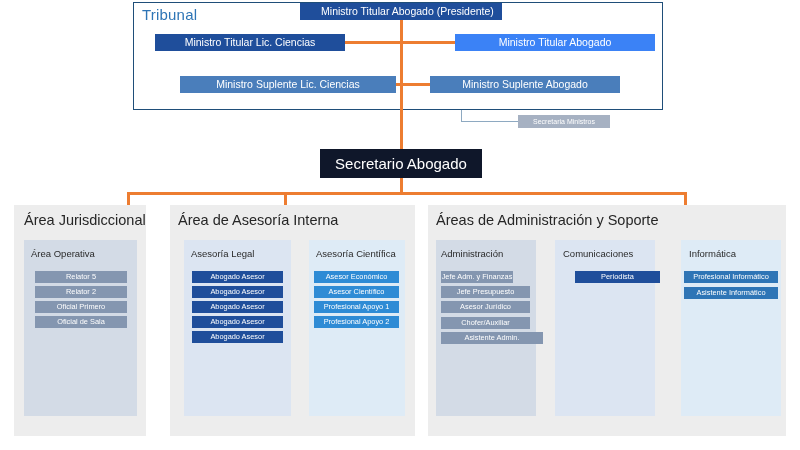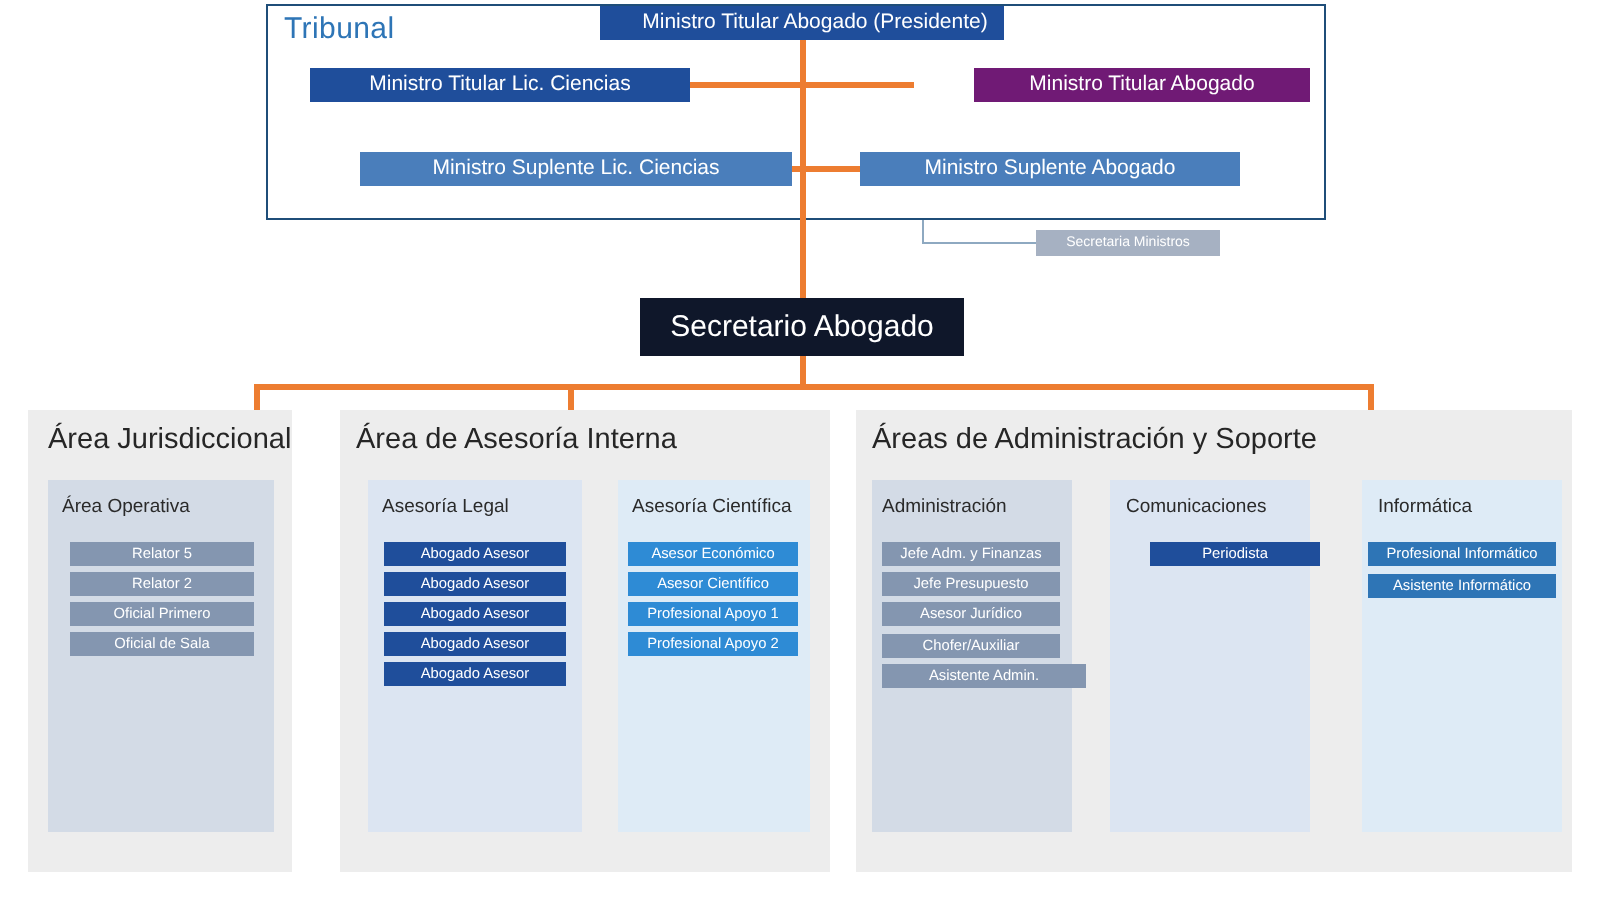--- a/index.html
+++ b/index.html
@@ -68,21 +68,21 @@
     justify-content: center;
     text-align: center;
     box-sizing: border-box;
     line-height: 1.05;
     white-space: nowrap;
   }
 
   
   #n-presidente { left: 300px; top: 3px;  width: 202px; height: 17px; background:#1F4E9B; font-size:10.5px;padding-left:13px;}
   #n-tit-cien   { left: 155px; top: 34px; width: 190px; height: 17px; background:#1F4E9B; }
-  #n-tit-abog   { left: 455px; top: 34px; width: 168px; height: 17px; background:#701a75;margin-left:32px; }
+  #n-tit-abog   { left: 455px; top: 34px; width: 200px; height: 17px; background:#3b82f6; }
   #n-sup-cien   { left: 180px; top: 76px; width: 216px; height: 17px; background:#4A7EBB; }
   #n-sup-abog   { left: 430px; top: 76px; width: 190px; height: 17px; background:#4A7EBB; }
 
   #n-secretaria {
     left: 518px; top: 115px; width: 92px; height: 13px;
     background: #A6B1C2; font-size: 7px; color: #ffffff;
   }
 
   #n-secretario {
     left: 320px; top: 149px; width: 162px; height: 29px;
@@ -188,21 +188,21 @@
 <div class="chip chip-blue" style="left:314px; top:271px; width:85px;">Asesor Económico</div>
 <div class="chip chip-blue" style="left:314px; top:286px; width:85px;">Asesor Científico</div>
 <div class="chip chip-blue" style="left:314px; top:301px; width:85px;">Profesional Apoyo 1</div>
 <div class="chip chip-blue" style="left:314px; top:316px; width:85px;text-align:center;">Profesional Apoyo 2</div>
 
 <div class="panel" style="left:428px; top:205px; width:358px; height:231px;"></div>
 <div class="panel-title" style="left:436px; top:212px;">Áreas de Administración y Soporte</div>
 
 <div class="subpanel sp-bluegray" style="left:436px; top:240px; width:100px; height:176px;"></div>
 <div class="subpanel-title" style="left:441px; top:248px;">Administración</div>
-<div class="chip chip-gray" style="left:441px; top:271px; width:89px;">Jefe Adm. y Finanzas</div>
+<div class="chip chip-gray" style="left:441px; top:271px; width:72px;">Jefe Adm. y Finanzas</div>
 <div class="chip chip-gray" style="left:441px; top:286px; width:89px;">Jefe Presupuesto</div>
 <div class="chip chip-gray" style="left:441px; top:301px; width:89px;">Asesor Jurídico</div>
 <div class="chip chip-gray" style="left:441px; top:317px; width:89px;">Chofer/Auxiliar</div>
 <div class="chip chip-gray" style="left:441px; top:332px; width:102px;">Asistente Admin.</div>
 
 <div class="subpanel sp-lightblue" style="left:555px; top:240px; width:100px; height:176px;"></div>
 <div class="subpanel-title" style="left:563px; top:248px;">Comunicaciones</div>
 <div class="chip chip-navy" style="left:575px; top:271px; width:85px;">Periodista</div>
 
 <div class="subpanel sp-palest" style="left:681px; top:240px; width:100px; height:176px;"></div>

